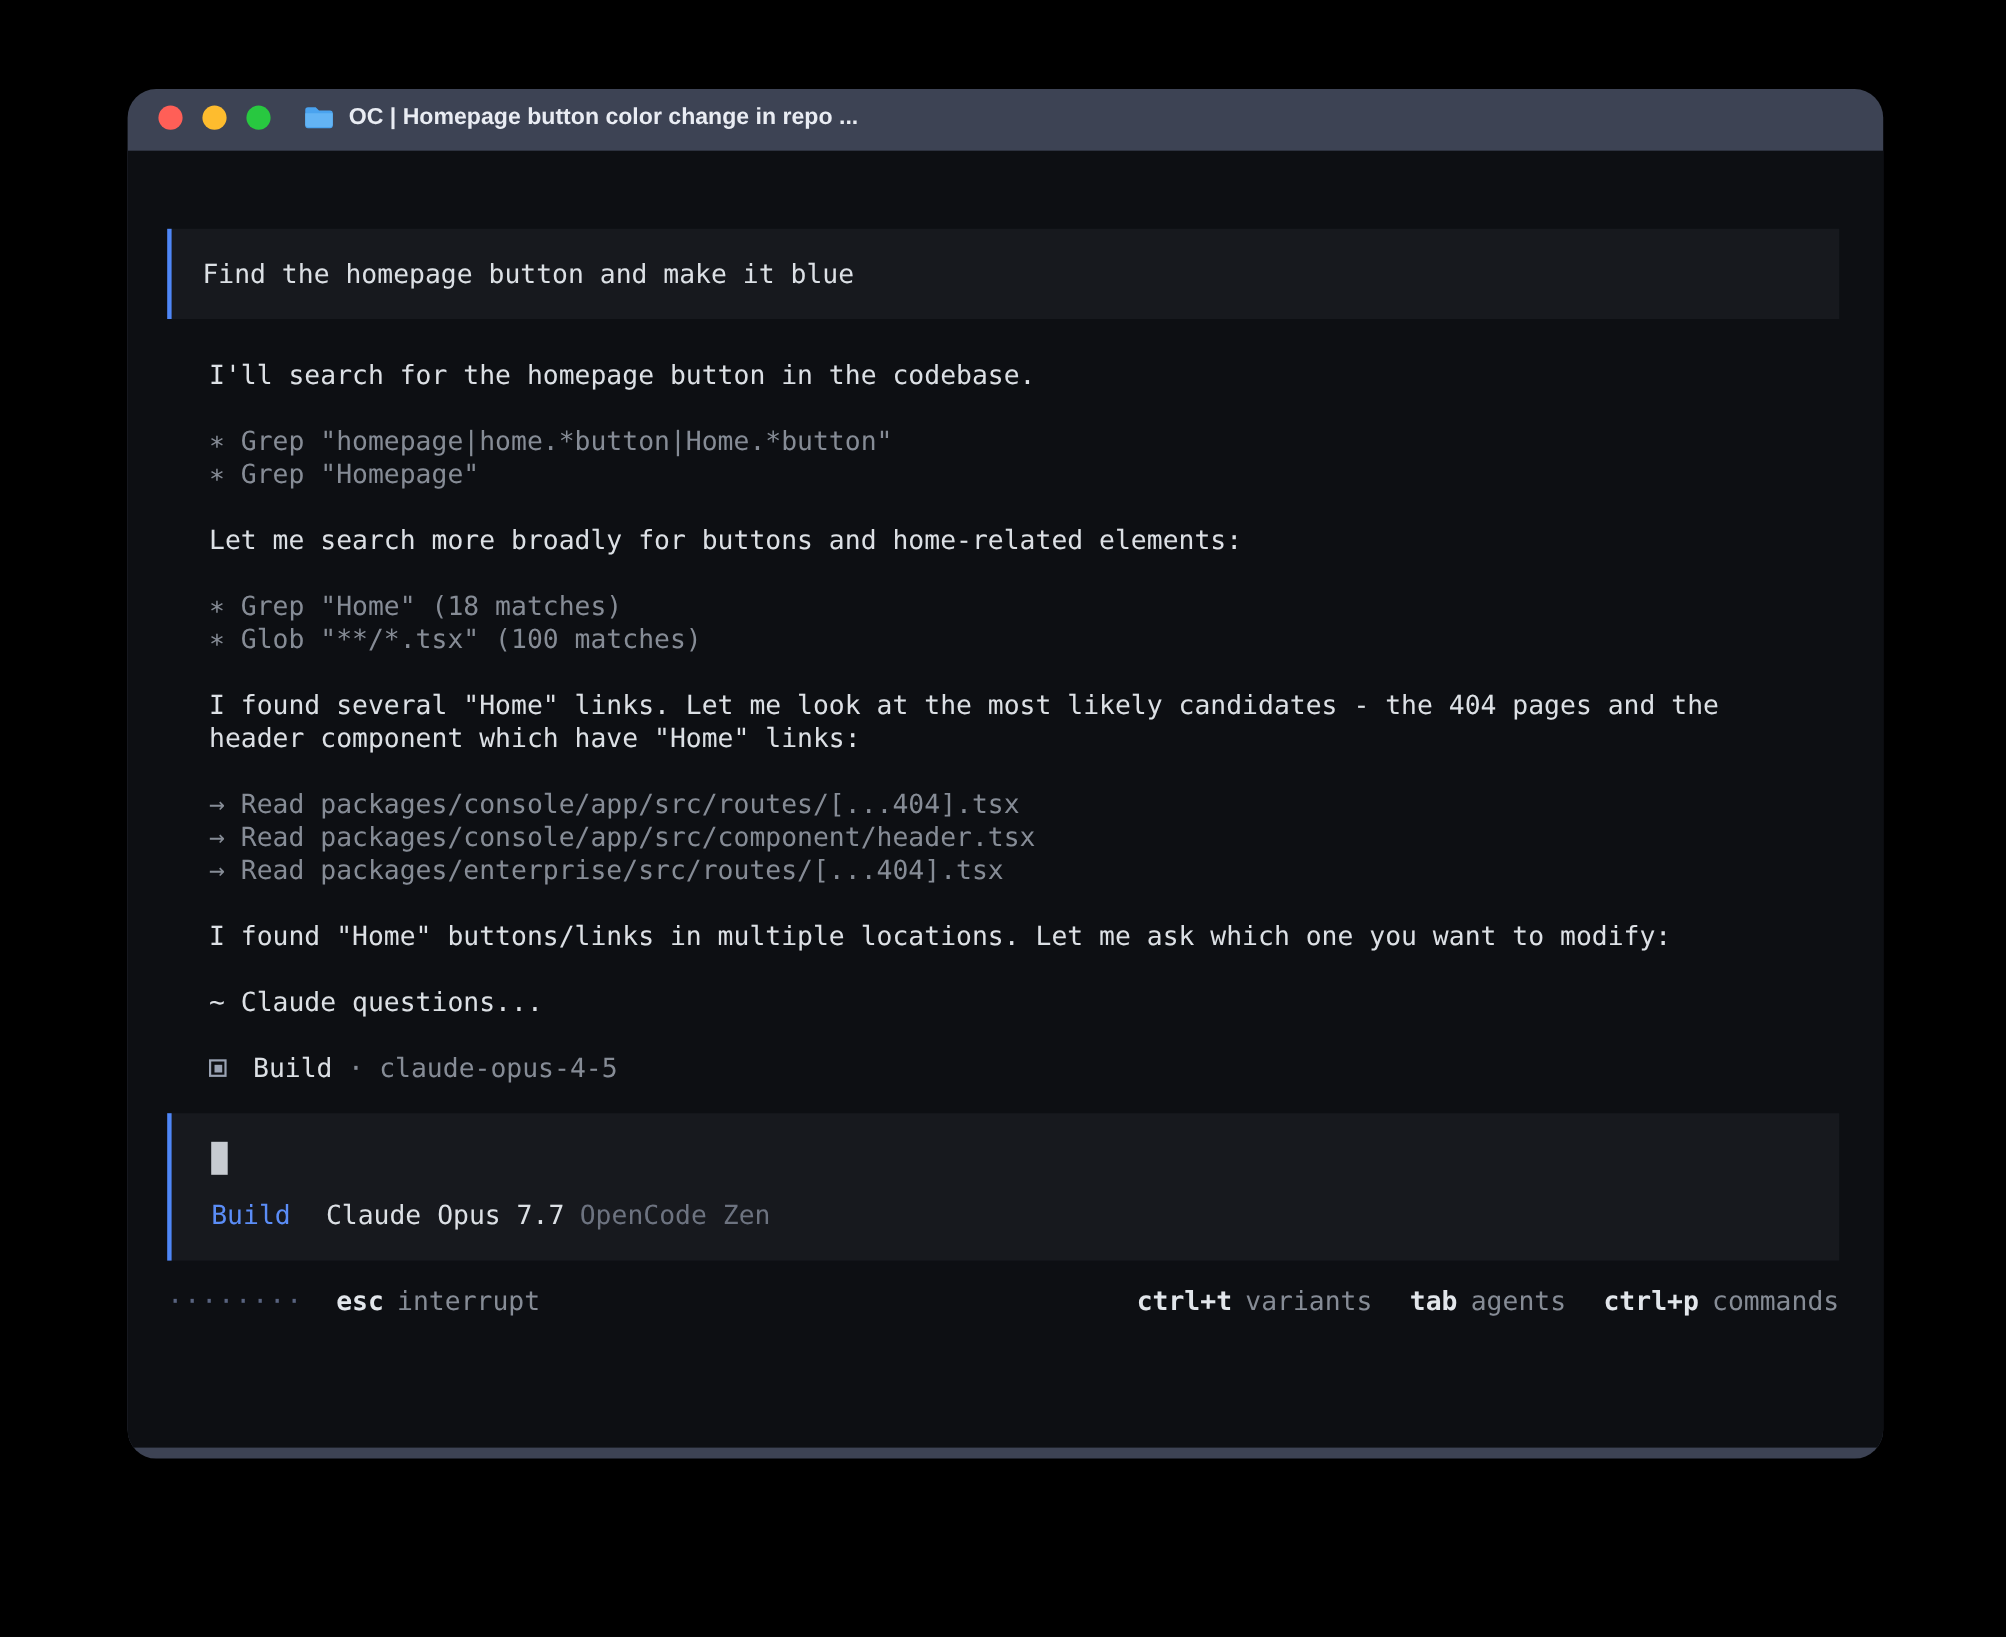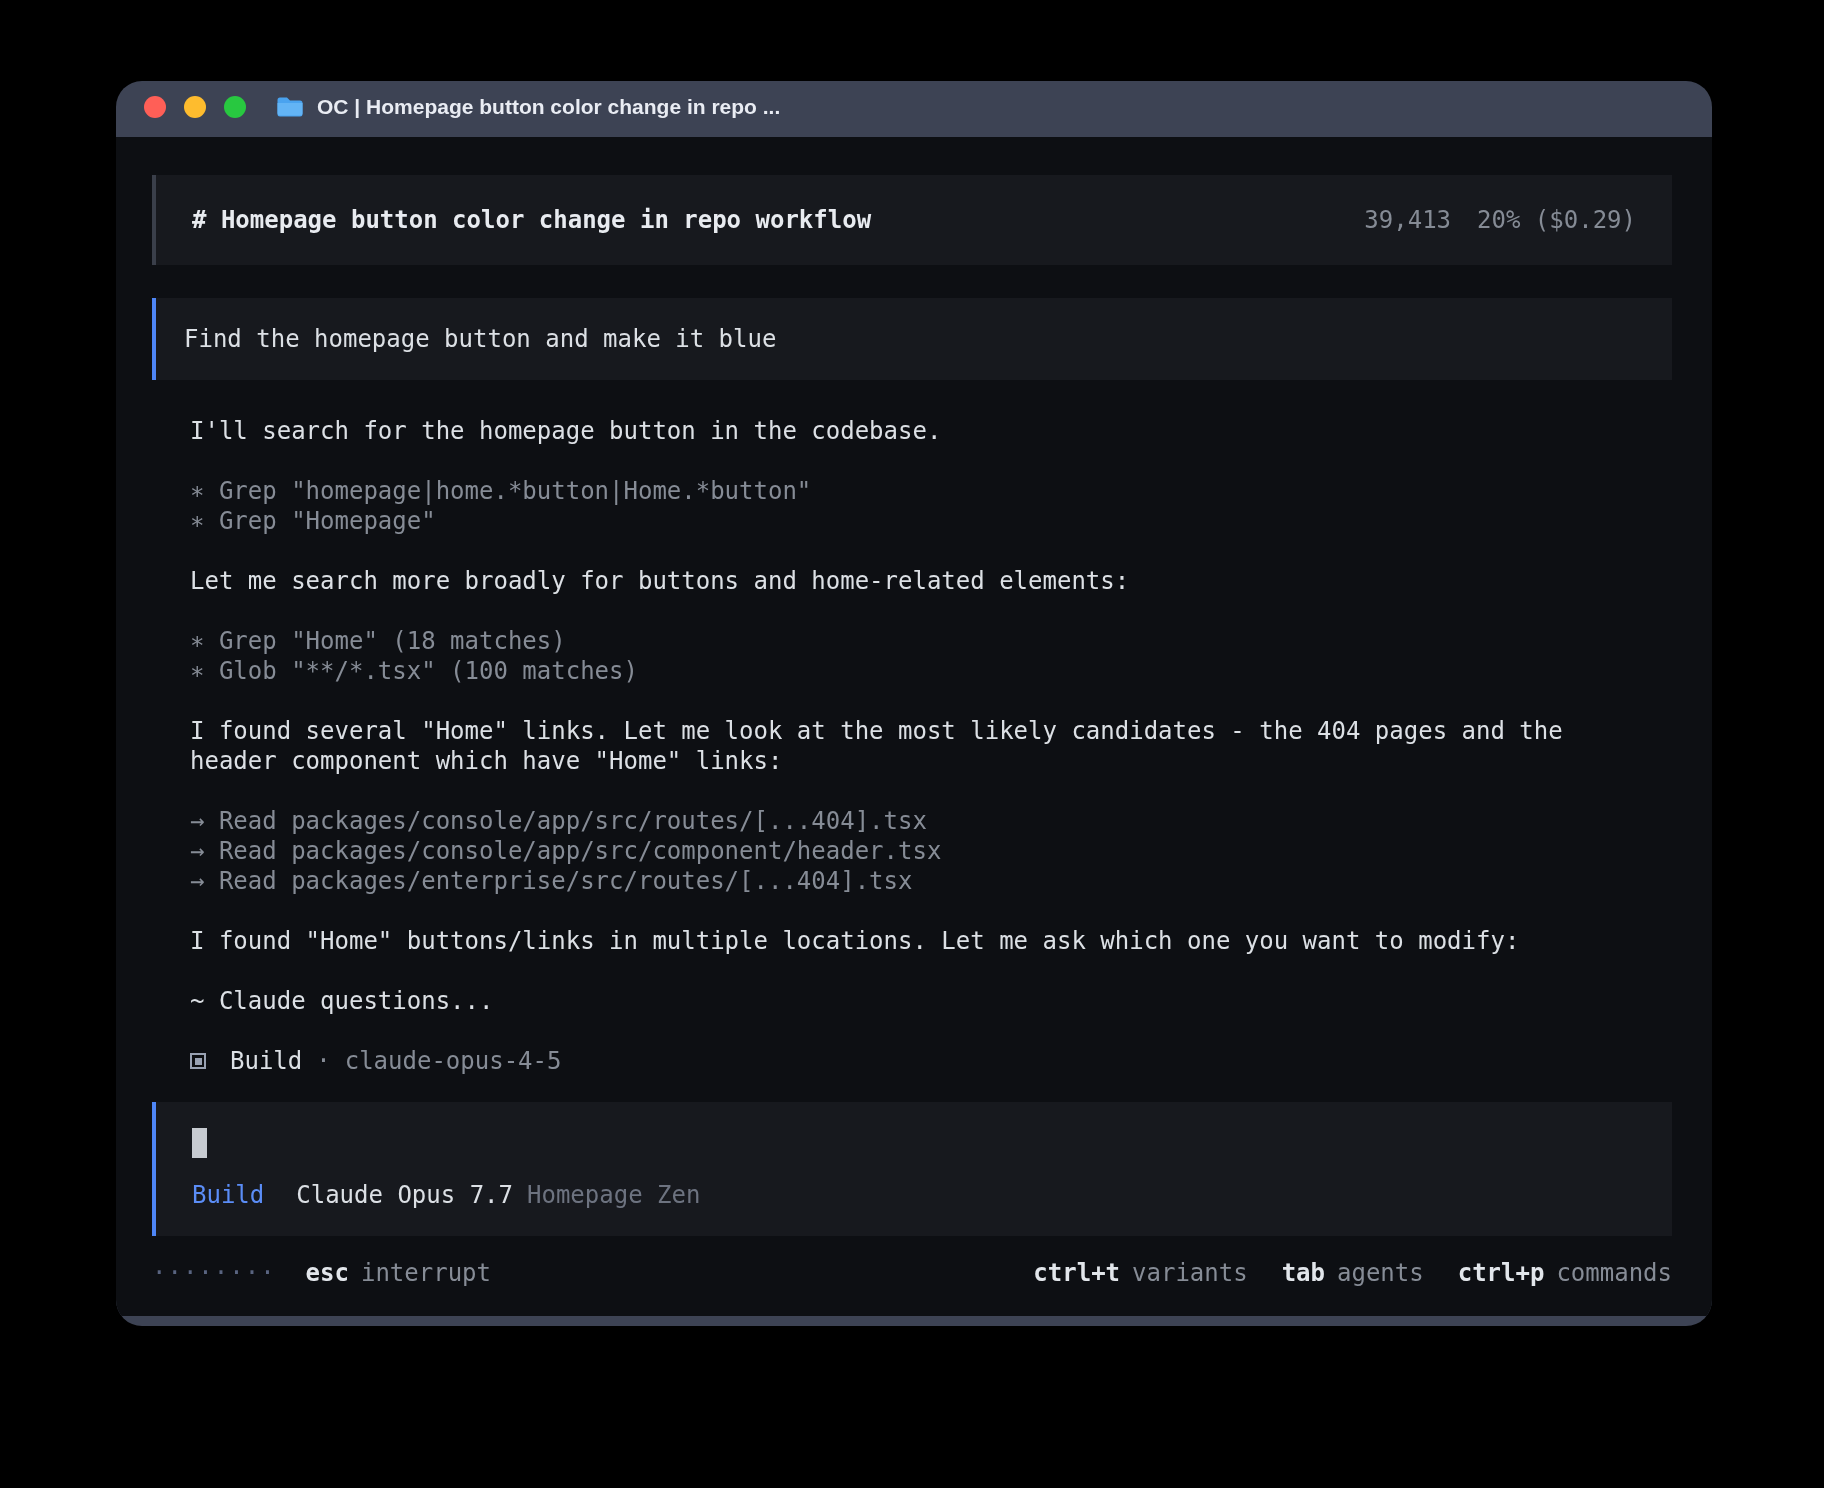--- a/index.html
+++ b/index.html
@@ -108,27 +108,20 @@
           <path d="M1.5 4 a2.5 2.5 0 0 1 2.5-2.5 h7 l3 3 h10 a2.5 2.5 0 0 1 2.5 2.5 v11 a2.5 2.5 0 0 1-2.5 2.5 H4 a2.5 2.5 0 0 1-2.5-2.5 z" fill="#4aa3ef"></path>
           <path d="M1.5 7 h25 v10 a2.5 2.5 0 0 1-2.5 2.5 H4 a2.5 2.5 0 0 1-2.5-2.5 z" fill="#63b4f5"></path>
         </svg>
       </span>
       <span>OC | Homepage button color change in repo ...</span>
     </div>
   </div>
 
   <div class="content">
 
-    <div class="block session-header">
-      <span class="title"># Homepage button color change in repo workflow</span>
-      <span class="stats">
-        <span>39,413</span>
-        <span>20% ($0.29)</span>
-      </span>
-    </div>
 
     <div class="block user-block">
       <p class="line white">Find the homepage button and make it blue</p>
     </div>
 
     <div class="body">
 
       <p class="line white">I'll search for the homepage button in the codebase.</p>
 
       <div>
@@ -164,21 +157,21 @@
         <span class="gray">claude-opus-4-5</span>
       </div>
 
     </div>
 
     <div class="block input-block">
       <span class="cursor"></span>
       <div class="input-mode-row">
         <span class="mode">Build</span>
         <span class="model">Claude Opus 7.7</span>
-        <span class="provider">Homepage Zen</span>
+        <span class="provider">OpenCode Zen</span>
       </div>
     </div>
 
     <div class="footer">
       <div class="footer-left">
         <span class="spinner-dots">········</span>
         <span class="hint">
           <span class="key">esc</span>
           <span class="label">interrupt</span>
         </span>

